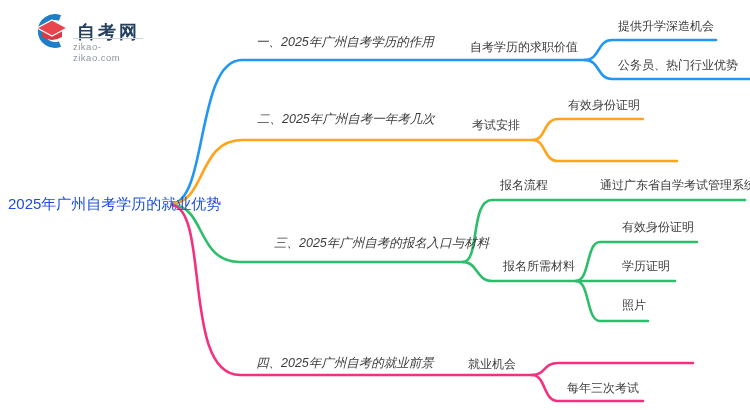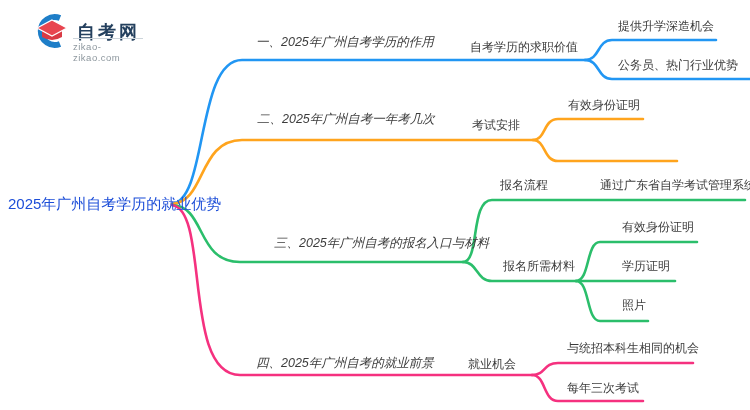--- a/index.html
+++ b/index.html
@@ -94,16 +94,15 @@
   <div class="node branch-label" style="left:274px;top:236px">三、2025年广州自考的报名入口与材料</div>
   <div class="node" style="left:500px;top:178px">报名流程</div>
   <div class="node" style="left:600px;top:178px">通过广东省自学考试管理系统</div>
   <div class="node" style="left:503px;top:259px">报名所需材料</div>
   <div class="node" style="left:622px;top:220px">有效身份证明</div>
   <div class="node" style="left:622px;top:259px">学历证明</div>
   <div class="node" style="left:622px;top:298px">照片</div>
 
   <div class="node branch-label" style="left:256px;top:356px">四、2025年广州自考的就业前景</div>
   <div class="node" style="left:468px;top:357px">就业机会</div>
-  <div class="node" style="left:567px;top:341px">与统招本科生相同的机会</div>
   <div class="node" style="left:567px;top:381px">每年三次考试</div>
 
 </div>
 
 </body></html>

